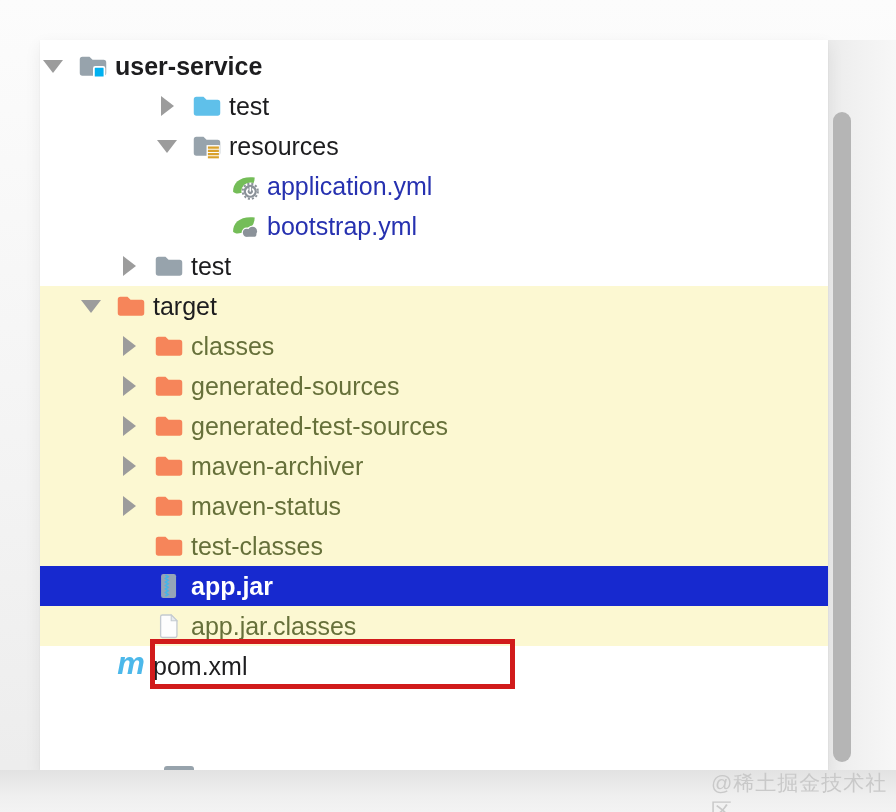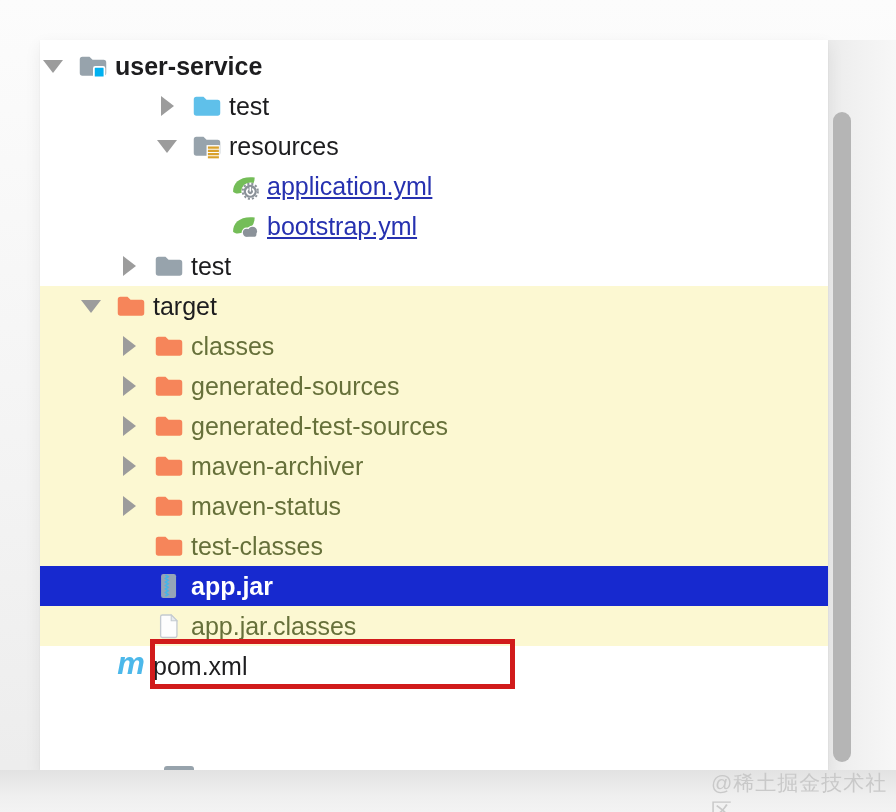--- a/index.html
+++ b/index.html
@@ -51,21 +51,21 @@
   }
   .icon{flex:0 0 30px;height:30px;display:flex;align-items:center;justify-content:center;margin-right:7px;}
   .icon svg{width:30px;height:28px;display:block;}
   .maven-m{
     font-style:italic;font-weight:800;font-size:31px;line-height:28px;
     color:var(--maven-cyan);transform:translateY(-2px);
   }
   .label{line-height:40px;}
   .label.bold{font-weight:700;}
   .c-default{color:var(--default-text);}
-  .c-modified{color:var(--modified-file-text);text-decoration:underline;}
+  .c-modified{color:var(--modified-file-text);}
   .c-excluded{color:var(--excluded-text);}
   .c-selected{color:var(--selected-text);}
   .annotation{
     position:absolute;left:150px;top:639px;width:365px;height:50px;
     border:5px solid var(--annotation);box-sizing:border-box;pointer-events:none;
   }
   .next-row-stub{
     position:absolute;left:124px;bottom:0;width:30px;height:4px;
     background:var(--folder-gray);border-radius:3px 3px 0 0;
   }

